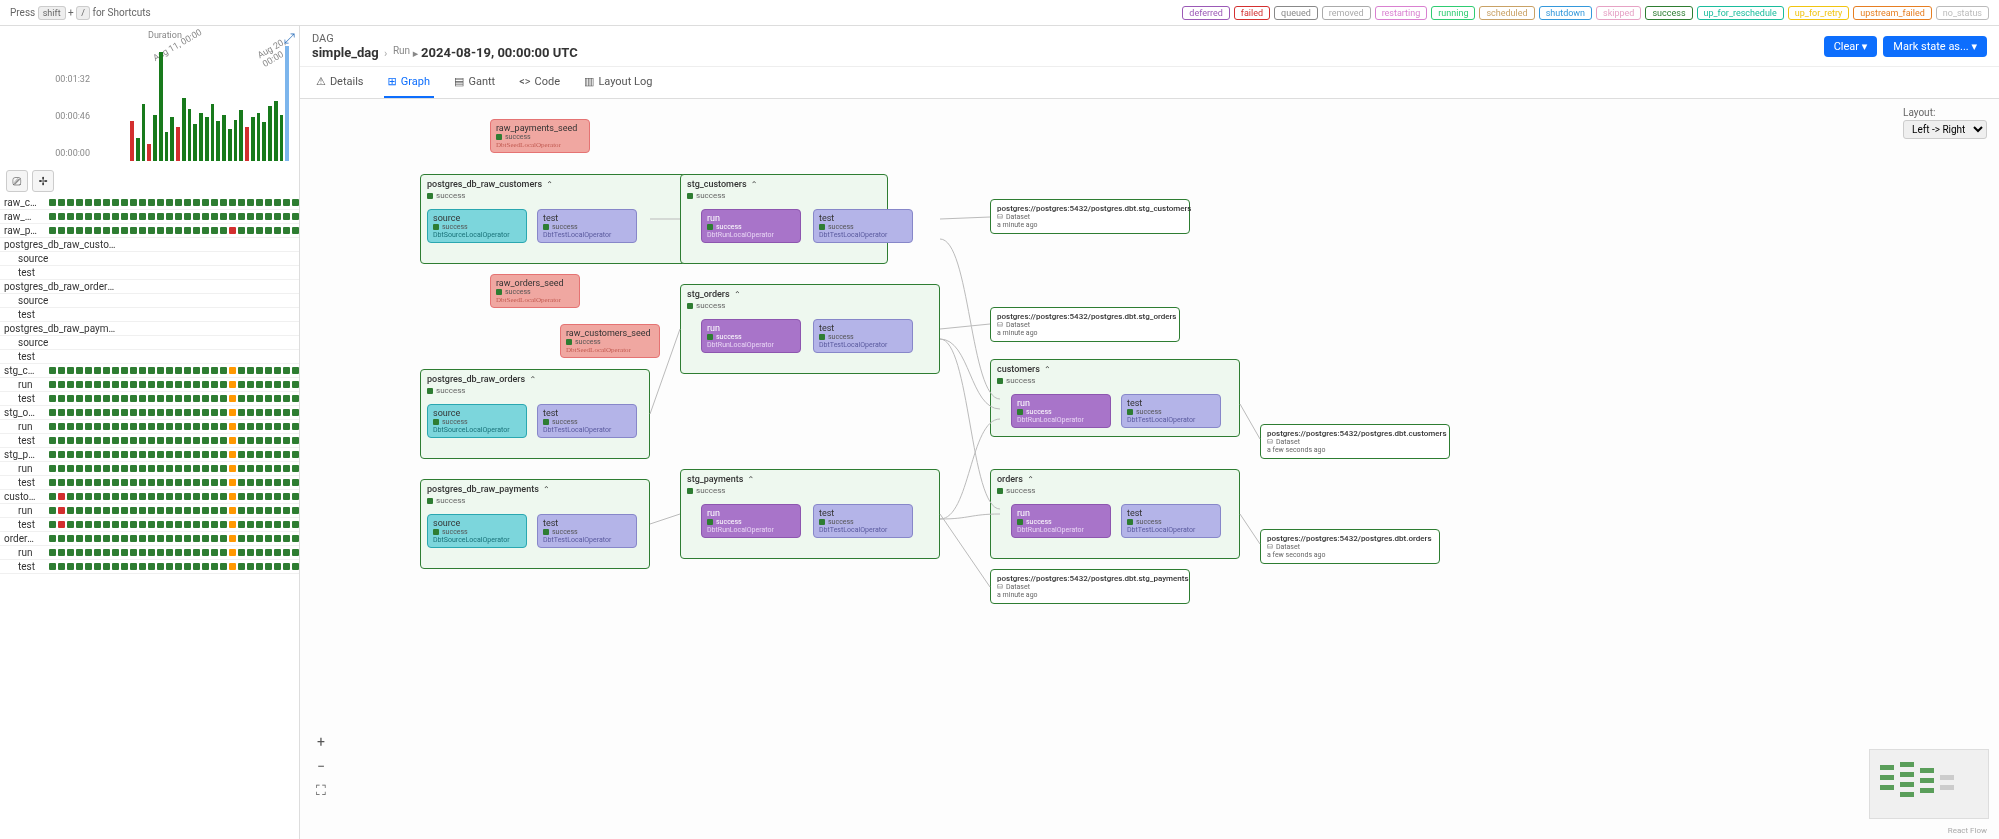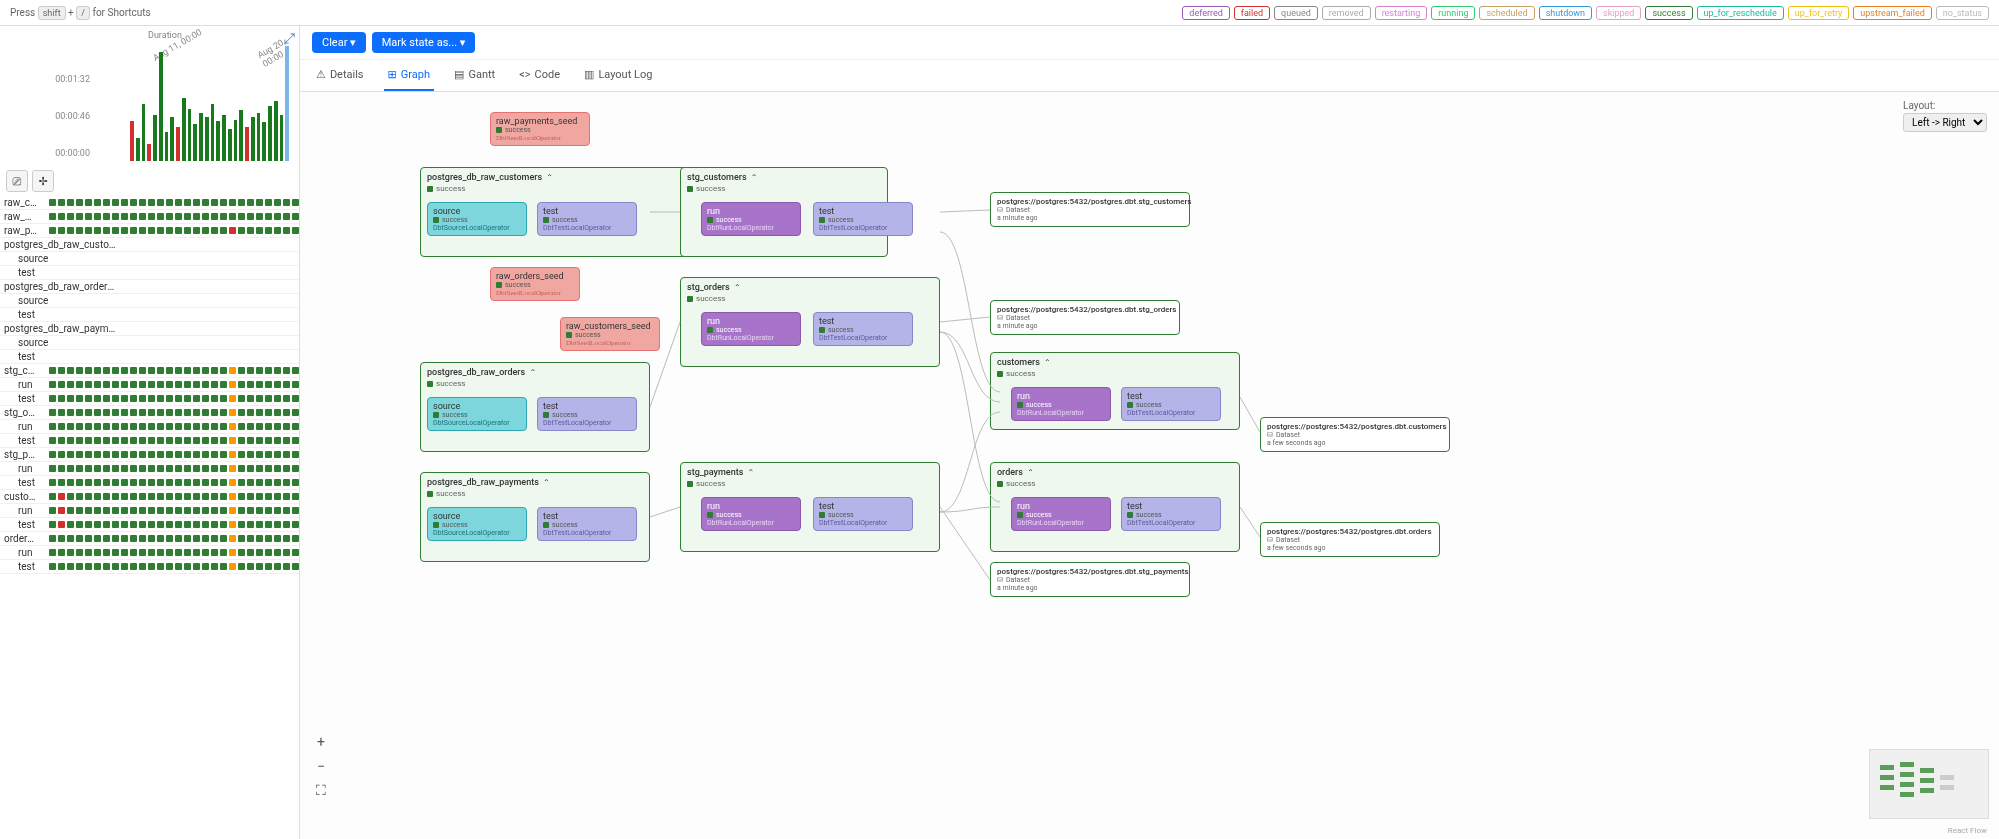--- a/index.html
+++ b/index.html
@@ -793,20 +793,28 @@
             <div class="sq sq-success"></div>
             <div class="sq sq-success"></div>
             <div class="sq sq-success"></div>
           </div>
         </div>
       </div>
   </div>
 
   <div class="content">
     <div class="header-row">
+      <div class="breadcrumb">
+        <span>DAG</span><br>
+        <span class="dag-name">simple_dag</span>
+        <span style="color:#aaa"> &nbsp;›&nbsp; </span>
+        <span style="font-size:10px;color:#888;vertical-align:top">Run</span>
+        <span style="color:#888">▸ </span>
+        <span class="run-time">2024-08-19, 00:00:00 UTC</span>
+      </div>
       <div class="header-btns">
         <button class="btn btn-clear">Clear ▾</button>
         <button class="btn btn-mark">Mark state as... ▾</button>
       </div>
     </div>
 
     <div class="tabs">
       <div class="tab">
           <span class="tab-icon">⚠</span>
           <span>Details</span>

